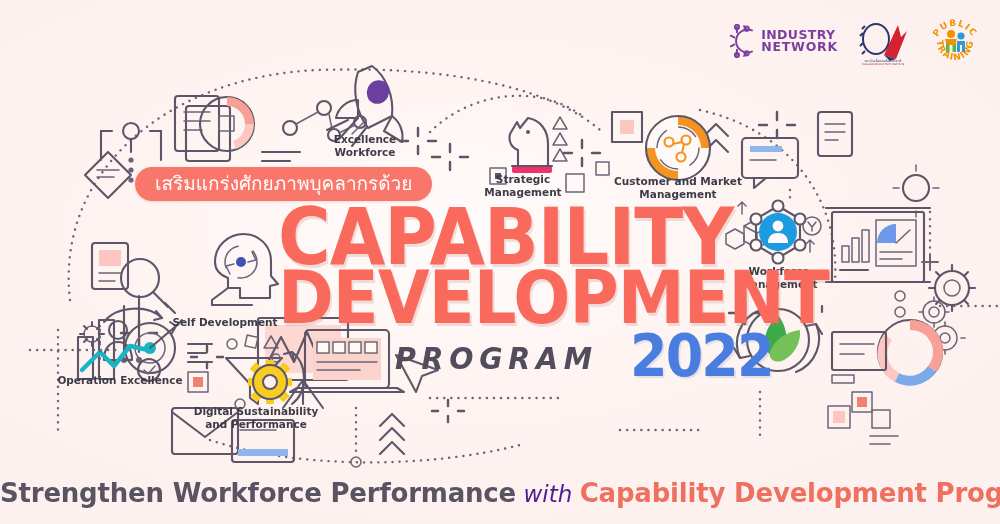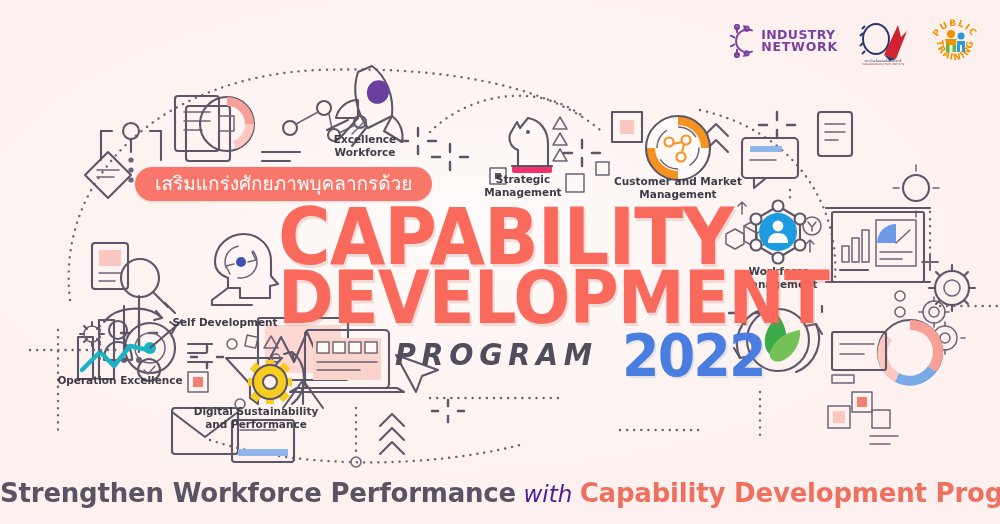--- a/index.html
+++ b/index.html
@@ -109,22 +109,22 @@
     transform-origin: left center;
     white-space: nowrap;
   }
   #line-capability { font-size: 78px; }
   #line-development { font-size: 73px; margin-top: -4px; }
 
   #programline {
     position: absolute;
     left: 395px; top: 333px;
     display: flex;
-    align-items: center;
-    gap: 14px;
+    align-items: flex-end;
+    gap: 22px;
     z-index: 11;
   }
   #program-word {
     font-family: "DejaVu Sans", sans-serif;
     font-weight: bold;
     font-style: italic;
     font-size: 30px;
     letter-spacing: 6px;
     color: #514d5c;
     transform: scaleX(0.95);

